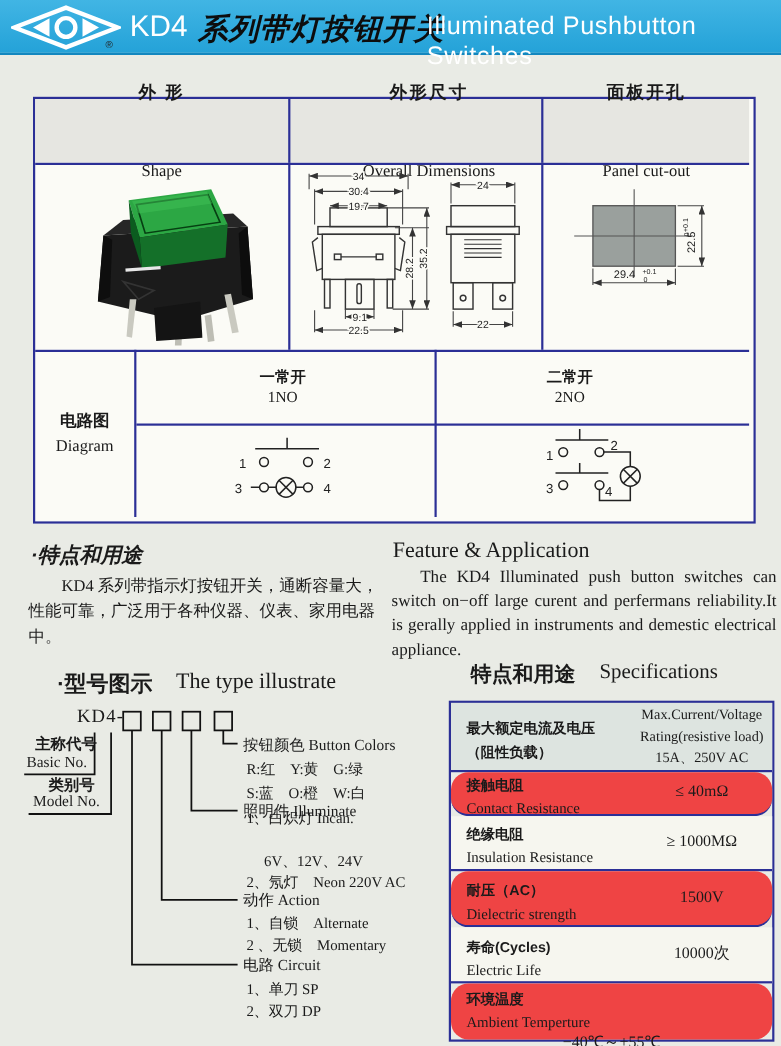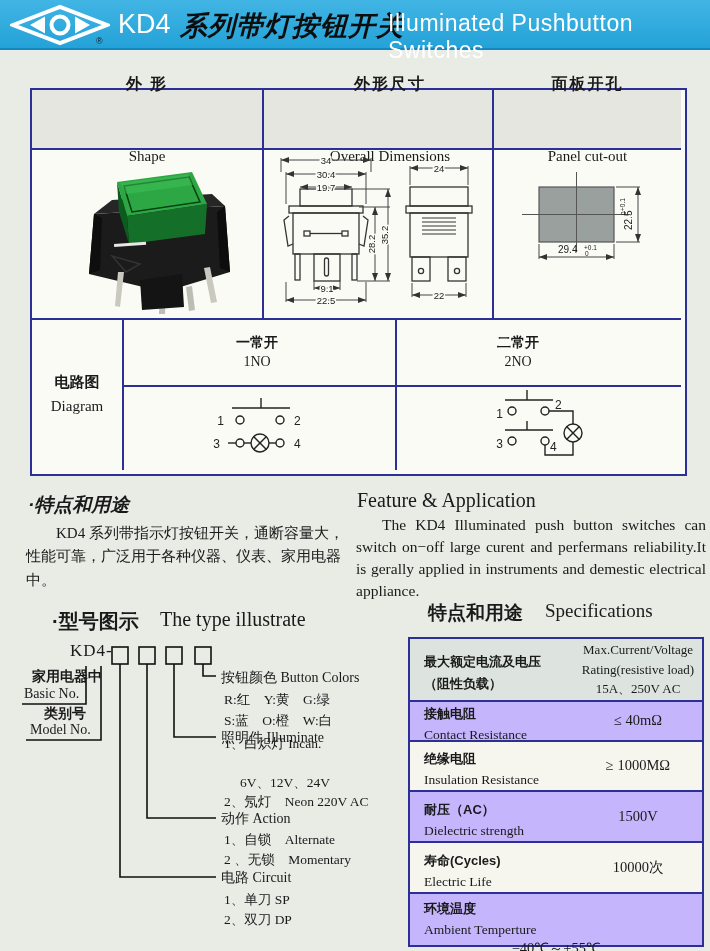--- a/index.html
+++ b/index.html
@@ -59,21 +59,21 @@
        box-sizing:border-box;display:flex;flex-direction:column;}
   .srow{display:flex;box-sizing:border-box;border-bottom:2px solid #2b2f96;}
   .srow:last-child{border-bottom:none;}
   .srow .left{width:164px;padding:6px 0 0 14px;box-sizing:border-box;display:flex;
        flex-direction:column;justify-content:center;gap:4px;}
   .srow .left .cn{font-size:13px;font-weight:bold;font-family:"Liberation Sans",sans-serif;}
   .srow .left .en{font-size:13.5px;}
   .srow .val{flex:1;display:flex;align-items:center;justify-content:center;font-size:14.5px;
        text-align:center;line-height:1.5;}
   .bg-a{background:#dde4e0;}
-  .bg-b{background:#c4b5fd;}
+  .bg-b{background:#ef4444;border-radius:16px;}
   .bg-c{background:#f6f6ef;}
 
   svg text{font-family:"Liberation Sans",sans-serif;fill:#222;}
   .halo{paint-order:stroke;stroke:#fbfbf6;stroke-width:3px;}
 </style>
 </head>
 <body>
 
 <div class="hdr">
   <svg class="abs" style="left:10px;top:4px" width="100" height="42" viewBox="0 0 100 42">
@@ -325,21 +325,21 @@
     <rect x="195" y="647" width="16" height="17"></rect>
     <polyline points="22,704 86,704 86,666"></polyline>
     <polyline points="26,740 101,740 101,666"></polyline>
     <polyline points="203,664 203,676 216,676"></polyline>
     <polyline points="174,664 174,737 216,737"></polyline>
     <polyline points="147,664 147,818 216,818"></polyline>
     <polyline points="120,664 120,877 216,877"></polyline>
   </g>
 </svg>
 
-<div class="tt" style="left:32px;top:668px;font-weight:bold;font-family:'Liberation Sans',sans-serif;">家用电器中</div>
+<div class="tt" style="left:32px;top:668px;font-weight:bold;font-family:'Liberation Sans',sans-serif;">主称代号</div>
 <div class="tt" style="left:24px;top:686px;">Basic No.</div>
 <div class="tt" style="left:44px;top:705px;font-weight:bold;font-family:'Liberation Sans',sans-serif;">类别号</div>
 <div class="tt" style="left:30px;top:722px;">Model No.</div>
 
 <div class="tt" style="left:221px;top:669px;">按钮颜色 Button Colors</div>
 <div class="tt b" style="left:224px;top:691px;">R:红　Y:黄　G:绿</div>
 <div class="tt b" style="left:224px;top:712px;">S:蓝　O:橙　W:白</div>
 
 <div class="tt" style="left:221px;top:729px;">照明件 Illuminate</div>
 <div class="tt b" style="left:224px;top:735px;">1、白炽灯 Incan.</div>

